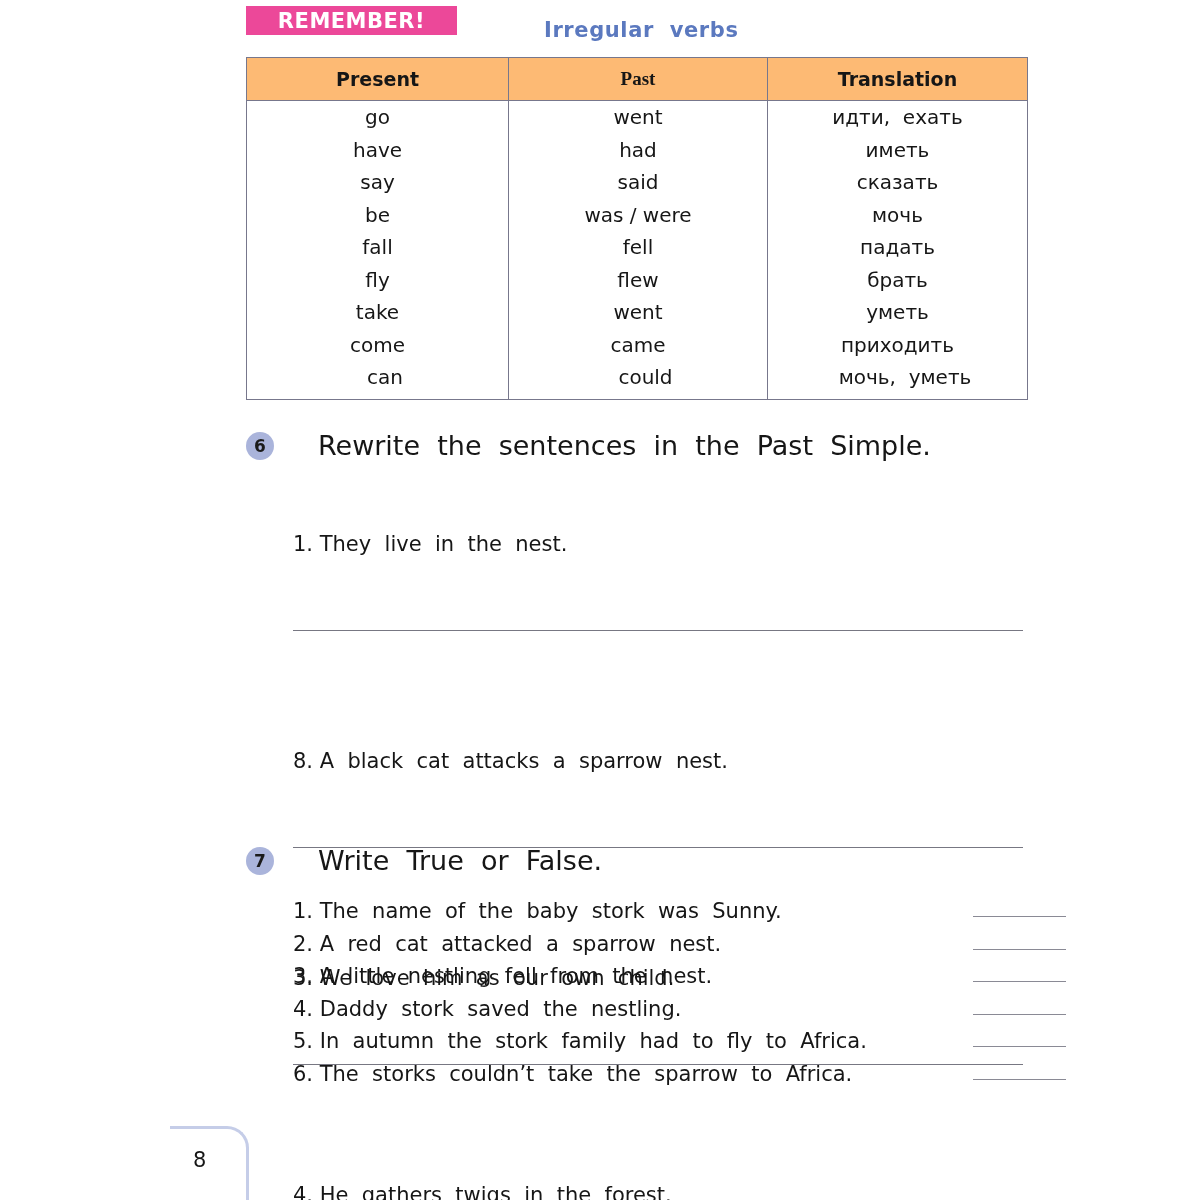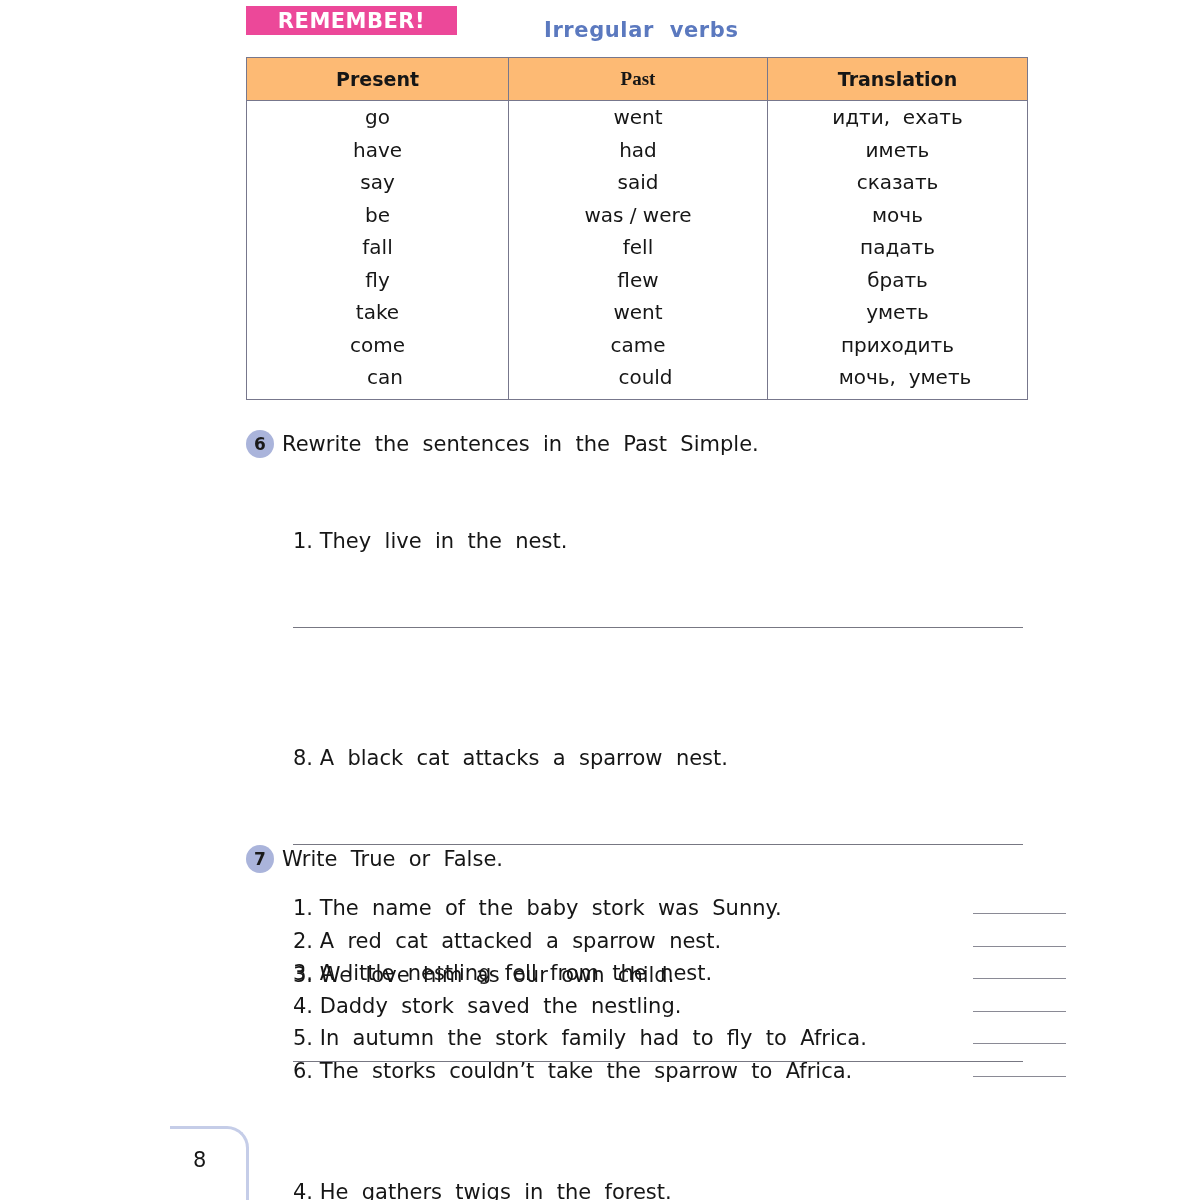--- a/index.html
+++ b/index.html
@@ -106,23 +106,24 @@
     background: #aab4db;
     color: #1a1a1a;
     font-size: 17px;
     font-weight: bold;
     display: flex;
     align-items: center;
     justify-content: center;
     flex: 0 0 auto;
   }
   .ex-instruction {
-    font-size: 21px;
+    font-size: 27px;
     color: #161616;
     white-space: pre;
+    margin-left: 36px;
   }
 
   .q-list {
     margin: 0;
     padding: 0;
     list-style: none;
   }
   .q-item {
     font-size: 21px;
     color: #161616;

